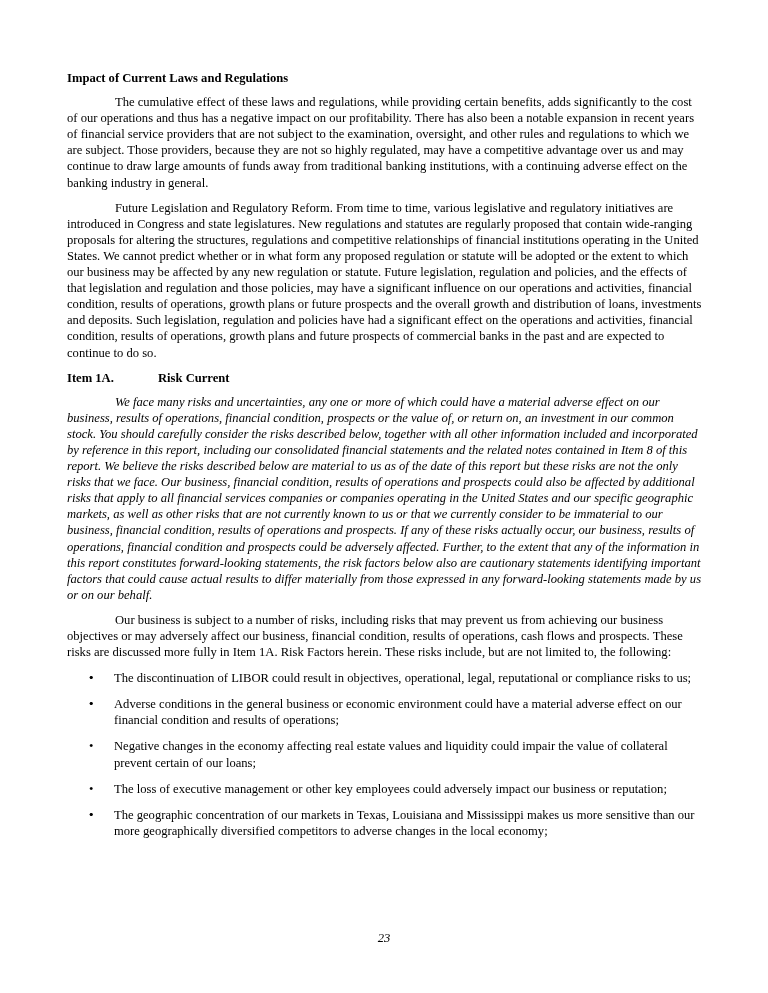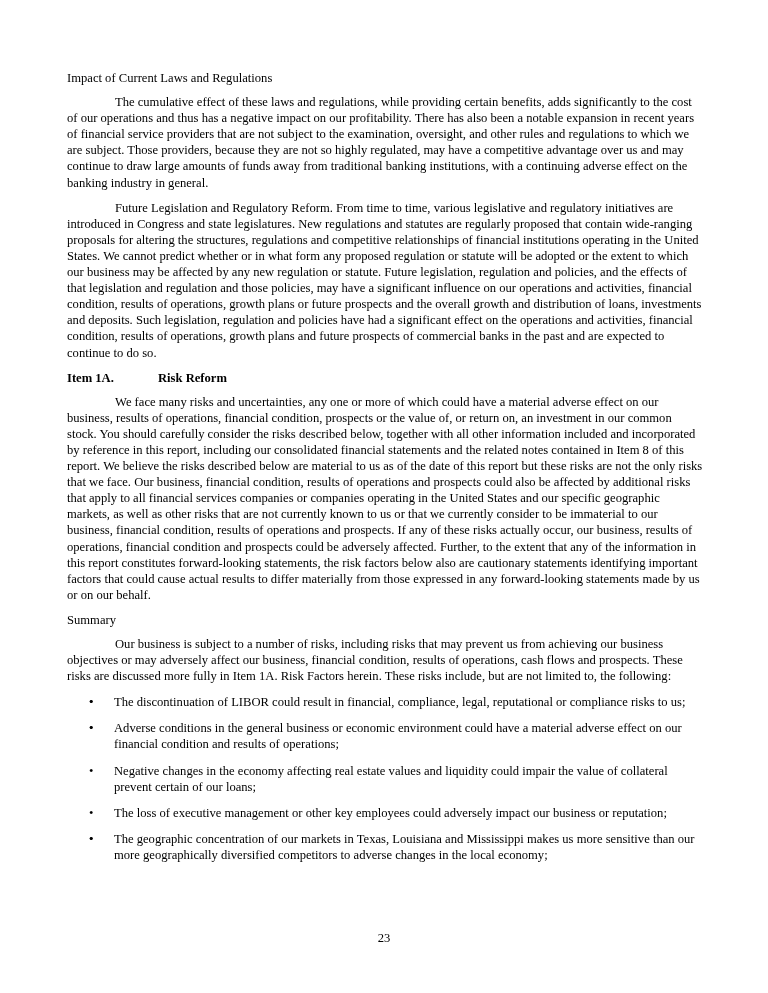--- a/index.html
+++ b/index.html
@@ -17,28 +17,28 @@
       font-size: 12.6px;
       line-height: 16.1px;
     }
     .page {
       position: absolute;
       left: 67px;
       top: 70px;
       width: 636px;
     }
     .heading {
-      font-weight: normal;
+      font-weight: bold;
       margin: 0 0 8px 0;
     }
     p {
       margin: 0 0 9px 0;
       text-indent: 48px;
     }
-    .italic { }
+    .italic { font-style: italic; }
     .runin { }
     .item-heading {
       font-weight: bold;
       margin: 9px 0 8px 0;
       display: flex;
     }
     .item-heading .num { width: 91px; font-family: Liberation Serif, serif; }
     ul.bullets {
       list-style: none;
       margin: 0;
@@ -53,47 +53,47 @@
       position: absolute;
       left: 22px;
       top: 0;
     }
     .page-number {
       position: absolute;
       left: 0;
       width: 768px;
       top: 930px;
       text-align: center;
+      font-style: italic;
     }
   </style>
 </head>
 <body>
 
 <div class="page">
 
   <div class="heading">Impact of Current Laws and Regulations</div>
 
   <p>The cumulative effect of these laws and regulations, while providing certain benefits, adds significantly to the cost of our operations and thus has a negative impact on our profitability. There has also been a notable expansion in recent years of financial service providers that are not subject to the examination, oversight, and other rules and regulations to which we are subject. Those providers, because they are not so highly regulated, may have a competitive advantage over us and may continue to draw large amounts of funds away from traditional banking institutions, with a continuing adverse effect on the banking industry in general.</p>
 
   <p><span class="runin">Future Legislation and Regulatory Reform.</span><span> From time to time, various legislative and regulatory initiatives are introduced in Congress and state legislatures. New regulations and statutes are regularly proposed that contain wide-ranging proposals for altering the structures, regulations and competitive relationships of financial institutions operating in the United States. We cannot predict whether or in what form any proposed regulation or statute will be adopted or the extent to which our business may be affected by any new regulation or statute. Future legislation, regulation and policies, and the effects of that legislation and regulation and those policies, may have a significant influence on our operations and activities, financial condition, results of operations, growth plans or future prospects and the overall growth and distribution of loans, investments and deposits. Such legislation, regulation and policies have had a significant effect on the operations and activities, financial condition, results of operations, growth plans and future prospects of commercial banks in the past and are expected to continue to do so.</span></p>
 
   <div class="item-heading">
     <span class="num">Item 1A.</span>
-    <span>Risk Reform</span>
+    <span>Risk Current</span>
   </div>
 
   <p class="italic">We face many risks and uncertainties, any one or more of which could have a material adverse effect on our business, results of operations, financial condition, prospects or the value of, or return on, an investment in our common stock. You should carefully consider the risks described below, together with all other information included and incorporated by reference in this report, including our consolidated financial statements and the related notes contained in Item 8 of this report. We believe the risks described below are material to us as of the date of this report but these risks are not the only risks that we face. Our business, financial condition, results of operations and prospects could also be affected by additional risks that apply to all financial services companies or companies operating in the United States and our specific geographic markets, as well as other risks that are not currently known to us or that we currently consider to be immaterial to our business, financial condition, results of operations and prospects. If any of these risks actually occur, our business, results of operations, financial condition and prospects could be adversely affected. Further, to the extent that any of the information in this report constitutes forward-looking statements, the risk factors below also are cautionary statements identifying important factors that could cause actual results to differ materially from those expressed in any forward-looking statements made by us or on our behalf.</p>
 
-  <div class="heading">Summary</div>
 
   <p>Our business is subject to a number of risks, including risks that may prevent us from achieving our business objectives or may adversely affect our business, financial condition, results of operations, cash flows and prospects. These risks are discussed more fully in Item 1A. Risk Factors herein. These risks include, but are not limited to, the following:</p>
 
   <ul class="bullets">
     <li><span class="bullet">•</span></li>
-    <li><span class="bullet">•</span><span>The discontinuation of LIBOR could result in financial, compliance, legal, reputational or compliance risks to us;</span></li>
+    <li><span class="bullet">•</span><span>The discontinuation of LIBOR could result in objectives, operational, legal, reputational or compliance risks to us;</span></li>
     <li><span class="bullet">•</span></li>
     <li><span class="bullet">•</span><span>Adverse conditions in the general business or economic environment could have a material adverse effect on our financial condition and results of operations;</span></li>
     <li><span class="bullet">•</span><span>Negative changes in the economy affecting real estate values and liquidity could impair the value of collateral prevent certain of our loans;</span></li>
     <li><span class="bullet">•</span><span>The loss of executive management or other key employees could adversely impact our business or reputation;</span></li>
     <li><span class="bullet">•</span></li>
     <li><span class="bullet">•</span><span>The geographic concentration of our markets in Texas, Louisiana and Mississippi makes us more sensitive than our more geographically diversified competitors to adverse changes in the local economy;</span></li>
   </ul>
 </div>
 
 <div class="page-number">23</div>

